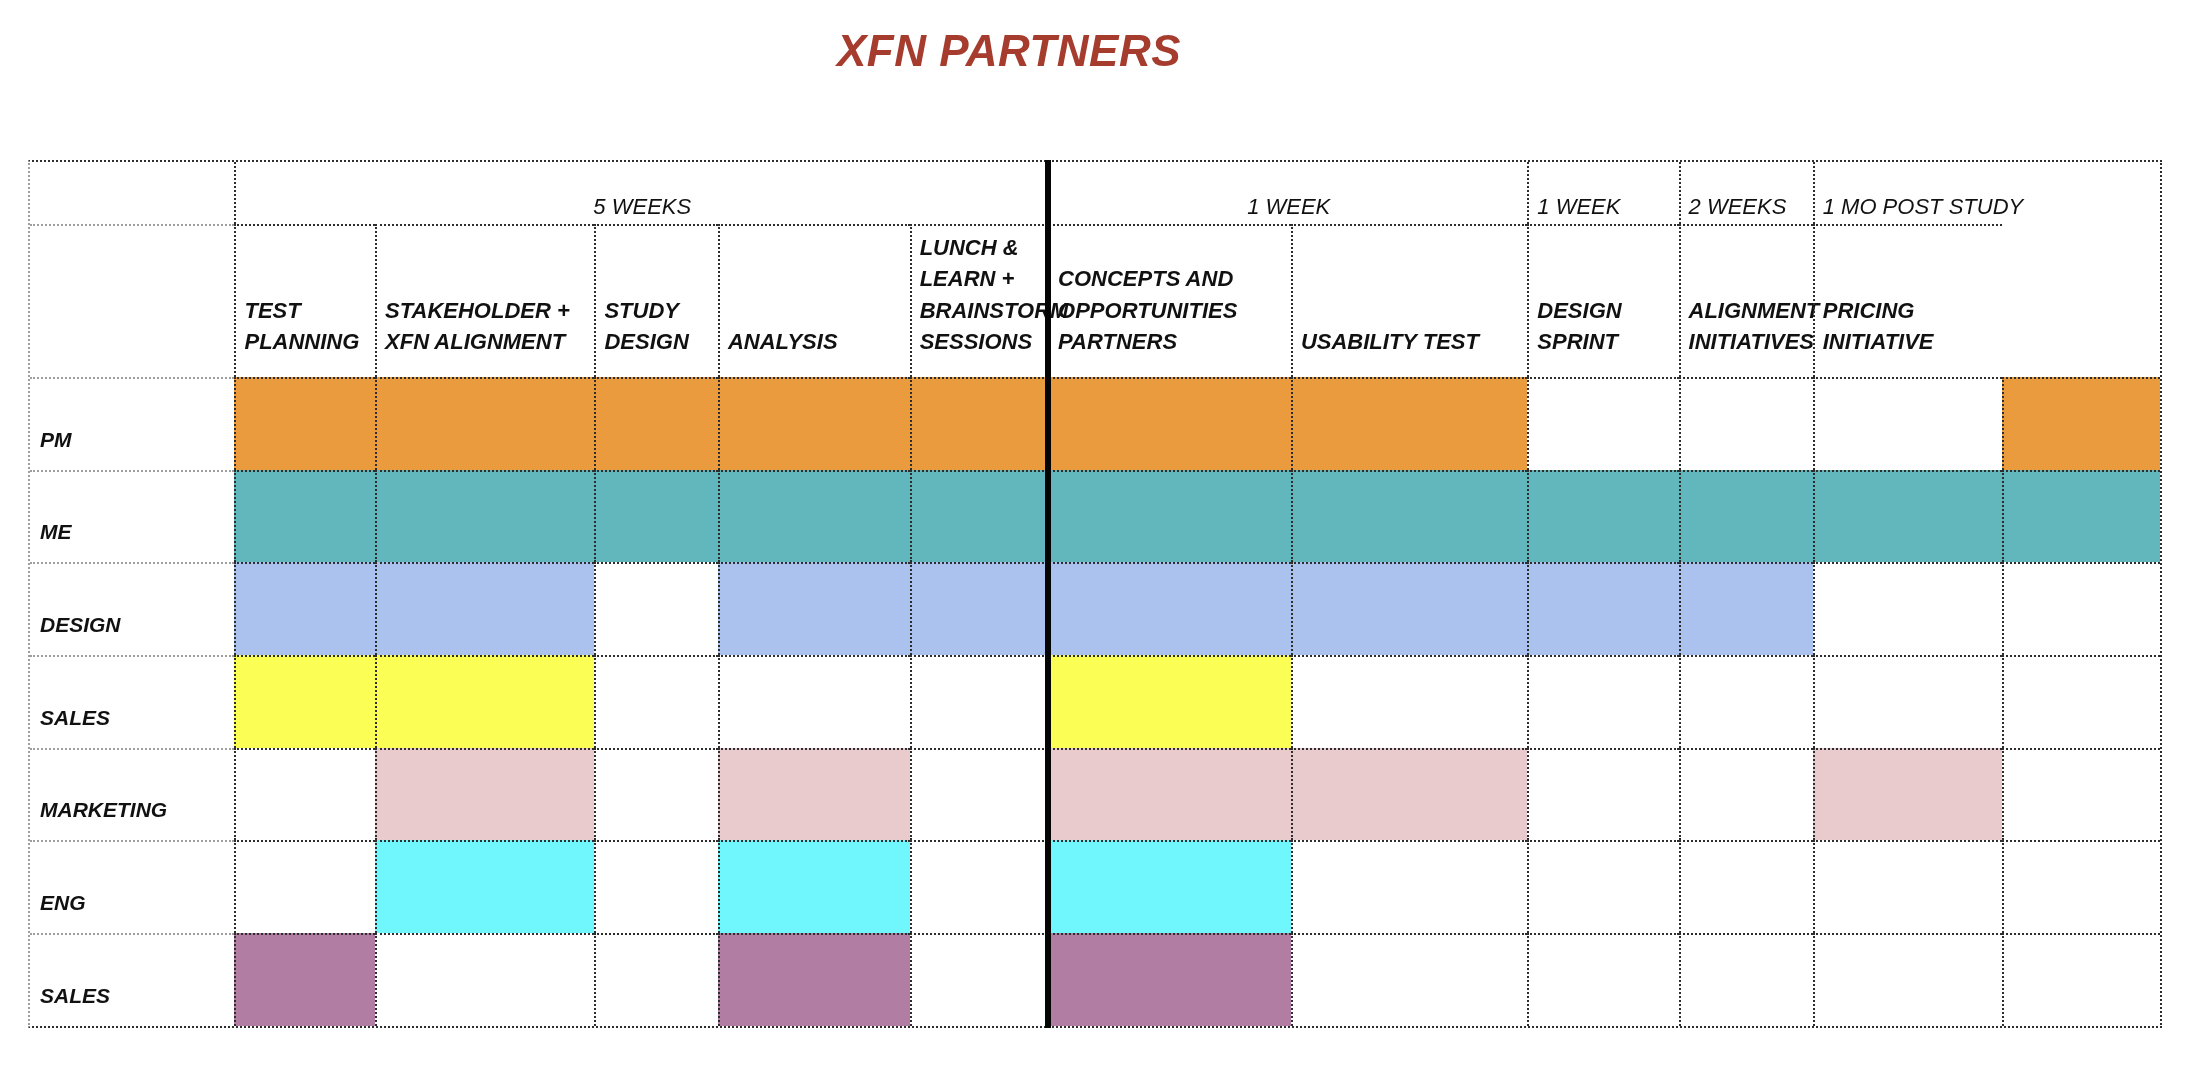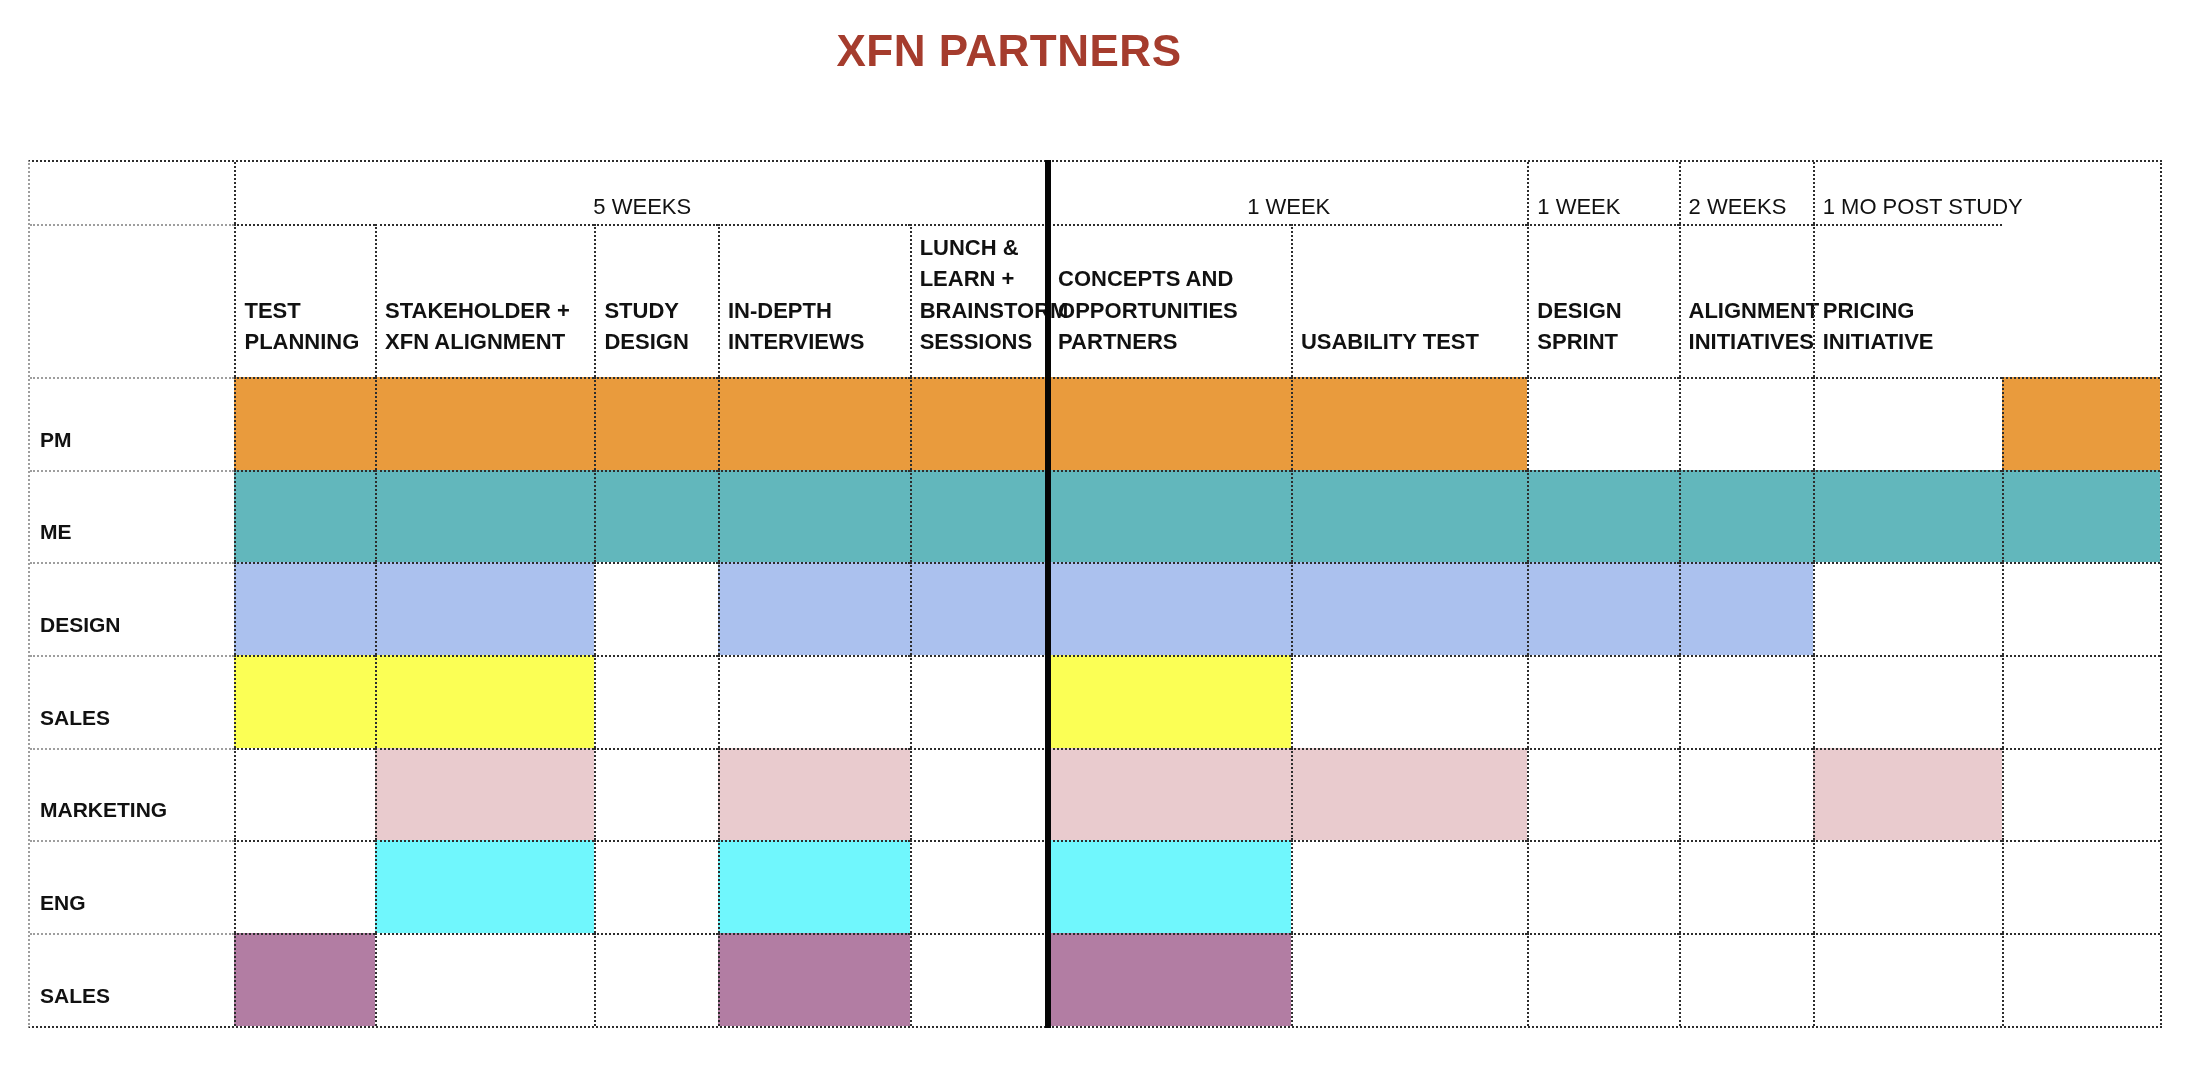--- a/index.html
+++ b/index.html
@@ -10,20 +10,21 @@
     height: 1074px;
     font-family: "Liberation Sans", "DejaVu Sans", sans-serif;
     color: #111111;
     overflow: hidden;
   }
   .page {
     position: relative;
     width: 2018px;
     height: 1074px;
     background: #ffffff;
+    font-style: italic;
   }
   .title {
     position: absolute;
     top: 26px;
     left: 0;
     width: 100%;
     text-align: center;
     font-size: 44px;
     font-weight: bold;
     letter-spacing: 0.5px;
@@ -121,21 +122,21 @@
       <div class="dcell dur-2">1 WEEK</div>
       <div class="dcell dur-3">2 WEEKS</div>
       <div class="dcell dur-4">1 MO POST STUDY</div>
     </div>
 
     <div class="grid row-header">
       <div class="hcell corner"></div>
       <div class="hcell">TEST PLANNING</div>
       <div class="hcell">STAKEHOLDER + XFN ALIGNMENT</div>
       <div class="hcell">STUDY DESIGN</div>
-      <div class="hcell">IN-DEPTH INTERVIEWS</div>
+      <div class="hcell">ANALYSIS</div>
       <div class="hcell">LUNCH &amp; LEARN + BRAINSTORM SESSIONS</div>
       <div class="hcell">CONCEPTS AND OPPORTUNITIES PARTNERS</div>
       <div class="hcell">USABILITY TEST</div>
       <div class="hcell">DESIGN SPRINT</div>
       <div class="hcell">ALIGNMENT INITIATIVES</div>
       <div class="hcell">PRICING INITIATIVE</div>
     </div>
 
     <div class="grid gantt-body">
         <div class="row-label">PM</div>

